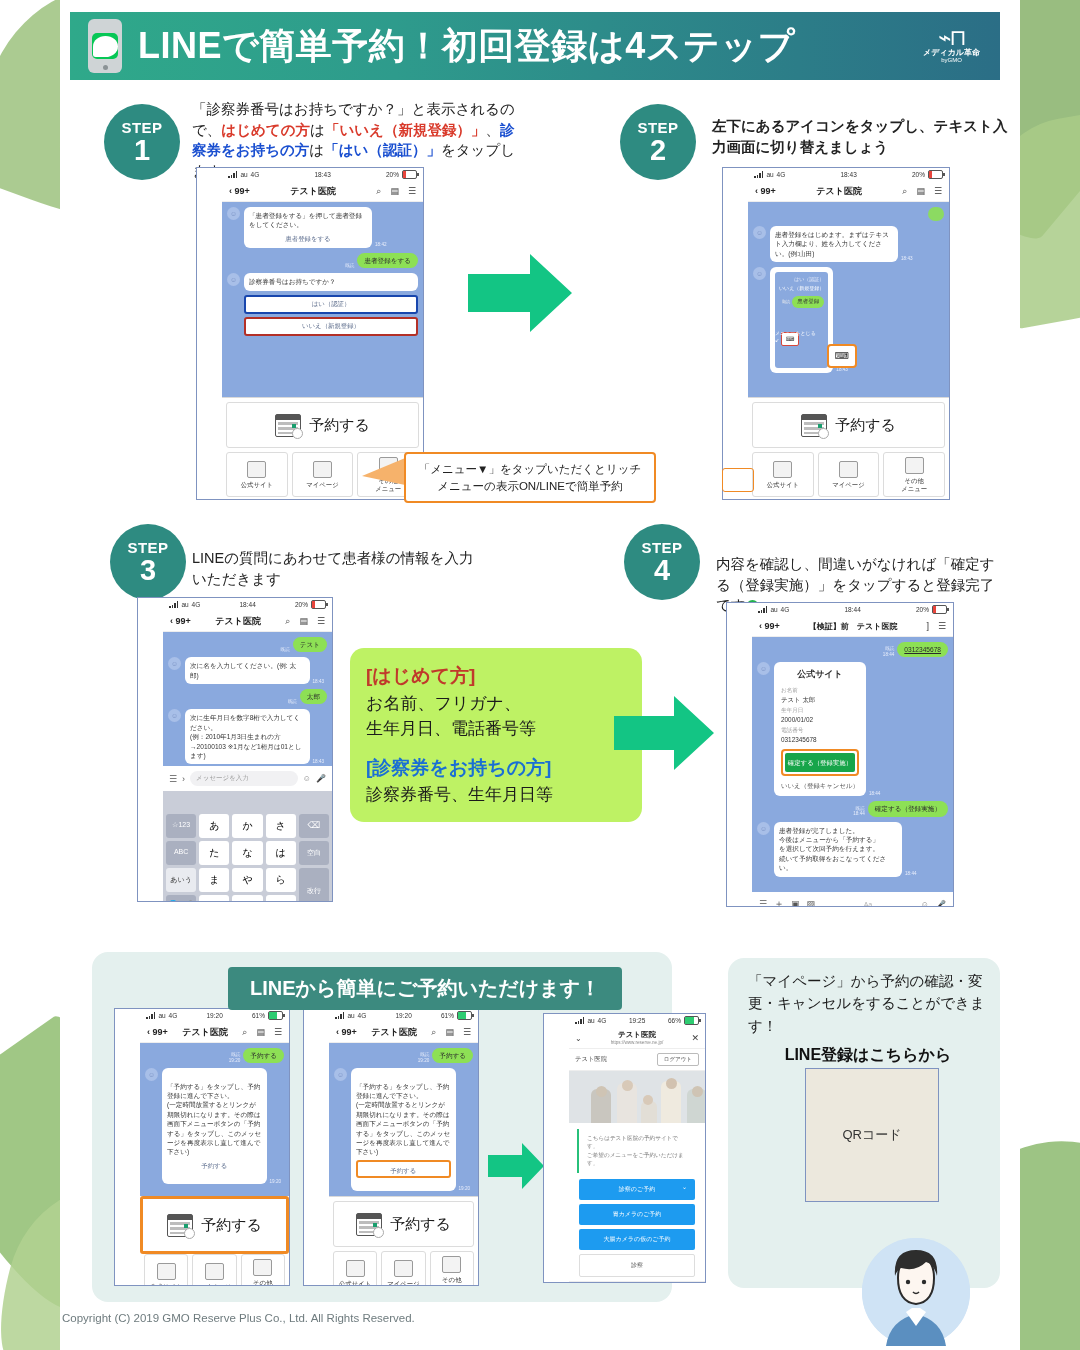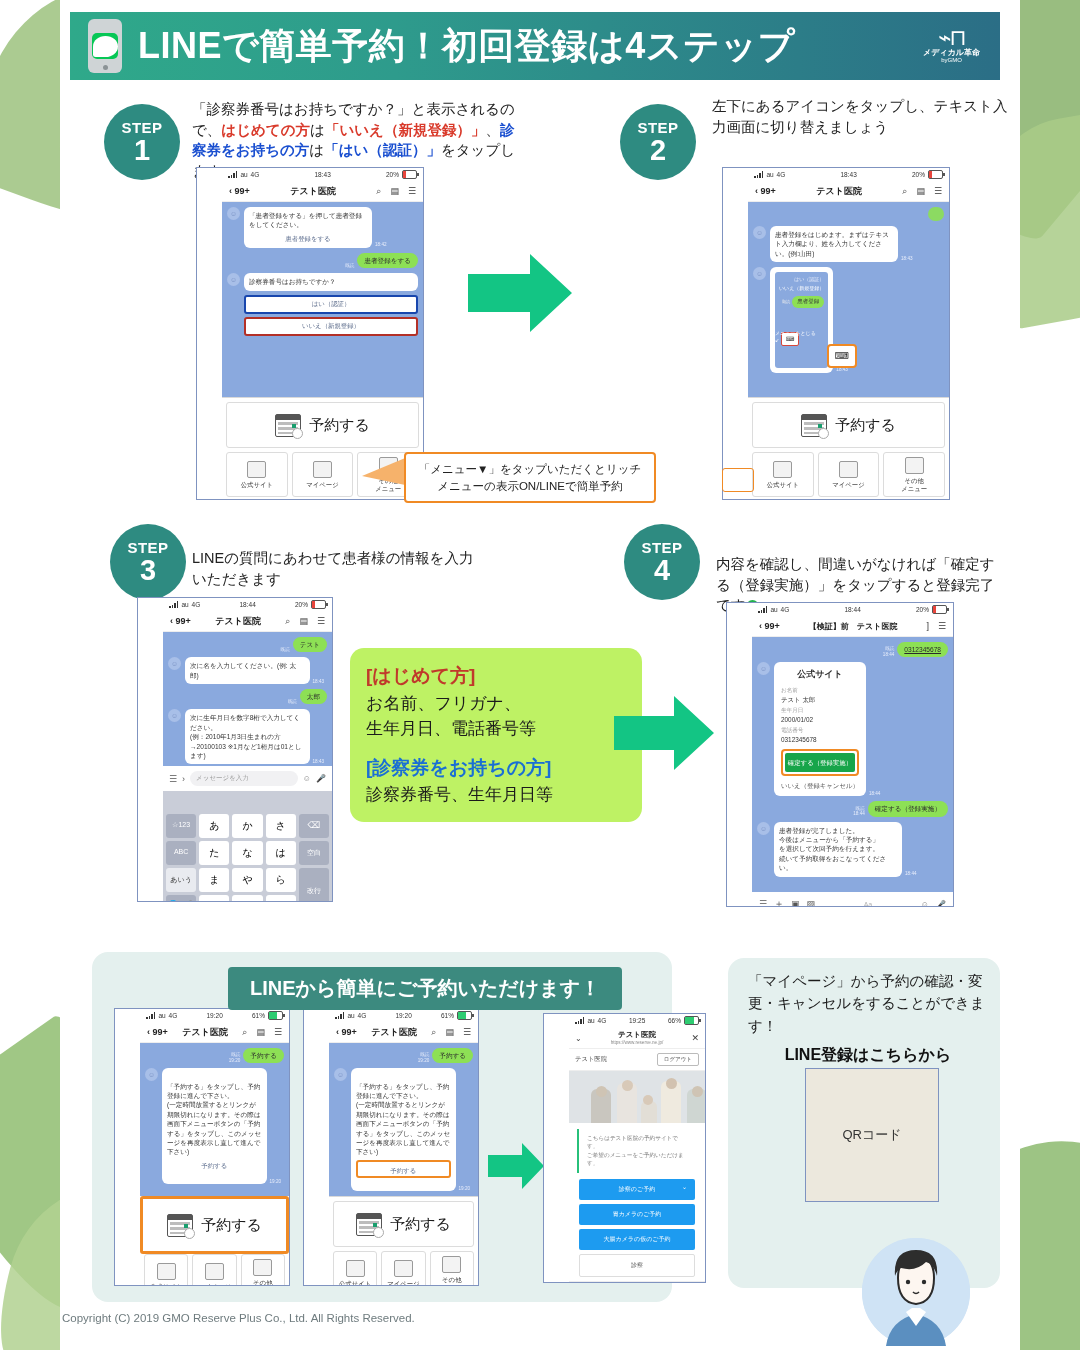--- a/index.html
+++ b/index.html
@@ -253,21 +253,21 @@
 </svg>
 
 <svg class="arrow-big" style="left:468px;top:248px;width:106px;height:90px;" viewBox="0 0 106 90">
   <path d="M0 26 L62 26 L62 6 L104 45 L62 84 L62 64 L0 64 Z" fill="#13c584"></path>
 </svg>
 
 <div class="step-badge" style="left:620px;top:104px;">
   <div class="t">STEP</div>
   <div class="n">2</div>
 </div>
-<div class="step-text" style="left:712px;top:96px;width:300px;">左下にあるアイコンをタップし、テキスト入力画面に切り替えましょう</div>
+<div class="step-text" style="left:712px;top:116px;width:300px;font-weight:bold;">左下にあるアイコンをタップし、テキスト入力画面に切り替えましょう</div>
 
 <div class="phone" style="left:722px;top:167px;width:228px;height:333px;">
   <div class="ph-status">
     <span class="lft">
         <span class="bars">
           <i></i>
           <i></i>
           <i></i>
           <i></i>
         </span>

